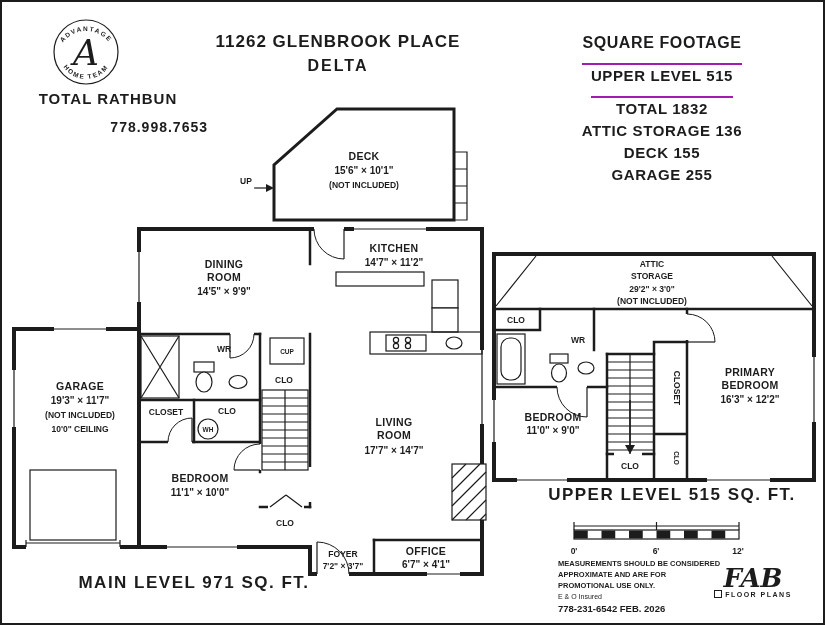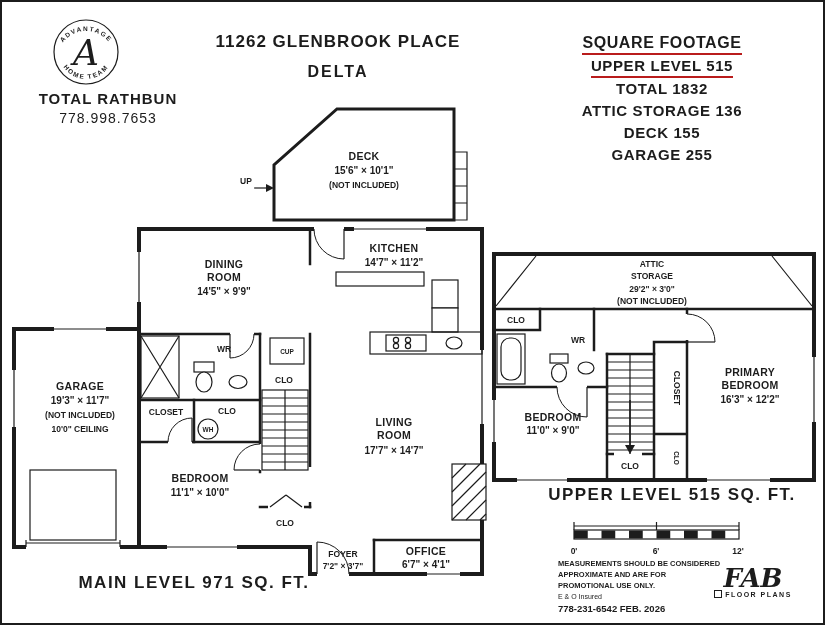--- a/index.html
+++ b/index.html
@@ -2,26 +2,26 @@
 <html><head>
 <meta charset="utf-8">
 <style>
   * { margin:0; padding:0; box-sizing:border-box; }
   body { background:#fff; }
   .page { position:relative; width:825px; height:625px; background:#fff; border:2px solid #1c1c1c;
           overflow:hidden; font-family:"Liberation Sans","DejaVu Sans",sans-serif; color:#1c1c1c; }
   .abs { position:absolute; }
   .center { text-align:center; }
   .agent-name { font-size:15px; font-weight:700; letter-spacing:1px; }
-  .agent-phone { font-size:14px; font-weight:400; letter-spacing:1px; margin-top:3px; }
+  .agent-phone { font-size:14px; font-weight:700; letter-spacing:1px; margin-top:12px;text-align:right; }
   .addr { font-size:17px; font-weight:700; letter-spacing:1px; }
-  .city { font-size:16px; font-weight:700; letter-spacing:2px; margin-top:11px; }
+  .city { font-size:16px; font-weight:700; letter-spacing:2px; margin-top:5px; }
   .sqft div { font-size:15px; font-weight:700; letter-spacing:.6px; line-height:22px; }
   .sqft .heading { font-size:16px; }
-  .u { border-bottom:2px solid #b91c1c; display:inline-block; line-height:18px; padding-bottom:1px; }
+  .u { border-bottom:2px solid #a21caf; display:inline-block; line-height:18px; padding-bottom:11px; }
   .gap-top { margin-top:0; }
 
   svg text { fill:#1c1c1c; font-family:"Liberation Sans","DejaVu Sans",sans-serif; font-weight:700; }
   .mid { text-anchor:middle; }
   .t-room{font-size:10.5px; letter-spacing:.3px}
   .t-dim{font-size:10px}
   .t-abbr{font-size:8.5px}
   .t-tiny{font-size:6.5px}
   .t-caption{font-size:17px; letter-spacing:1.5px}
   .t-foot{font-size:7.5px}

